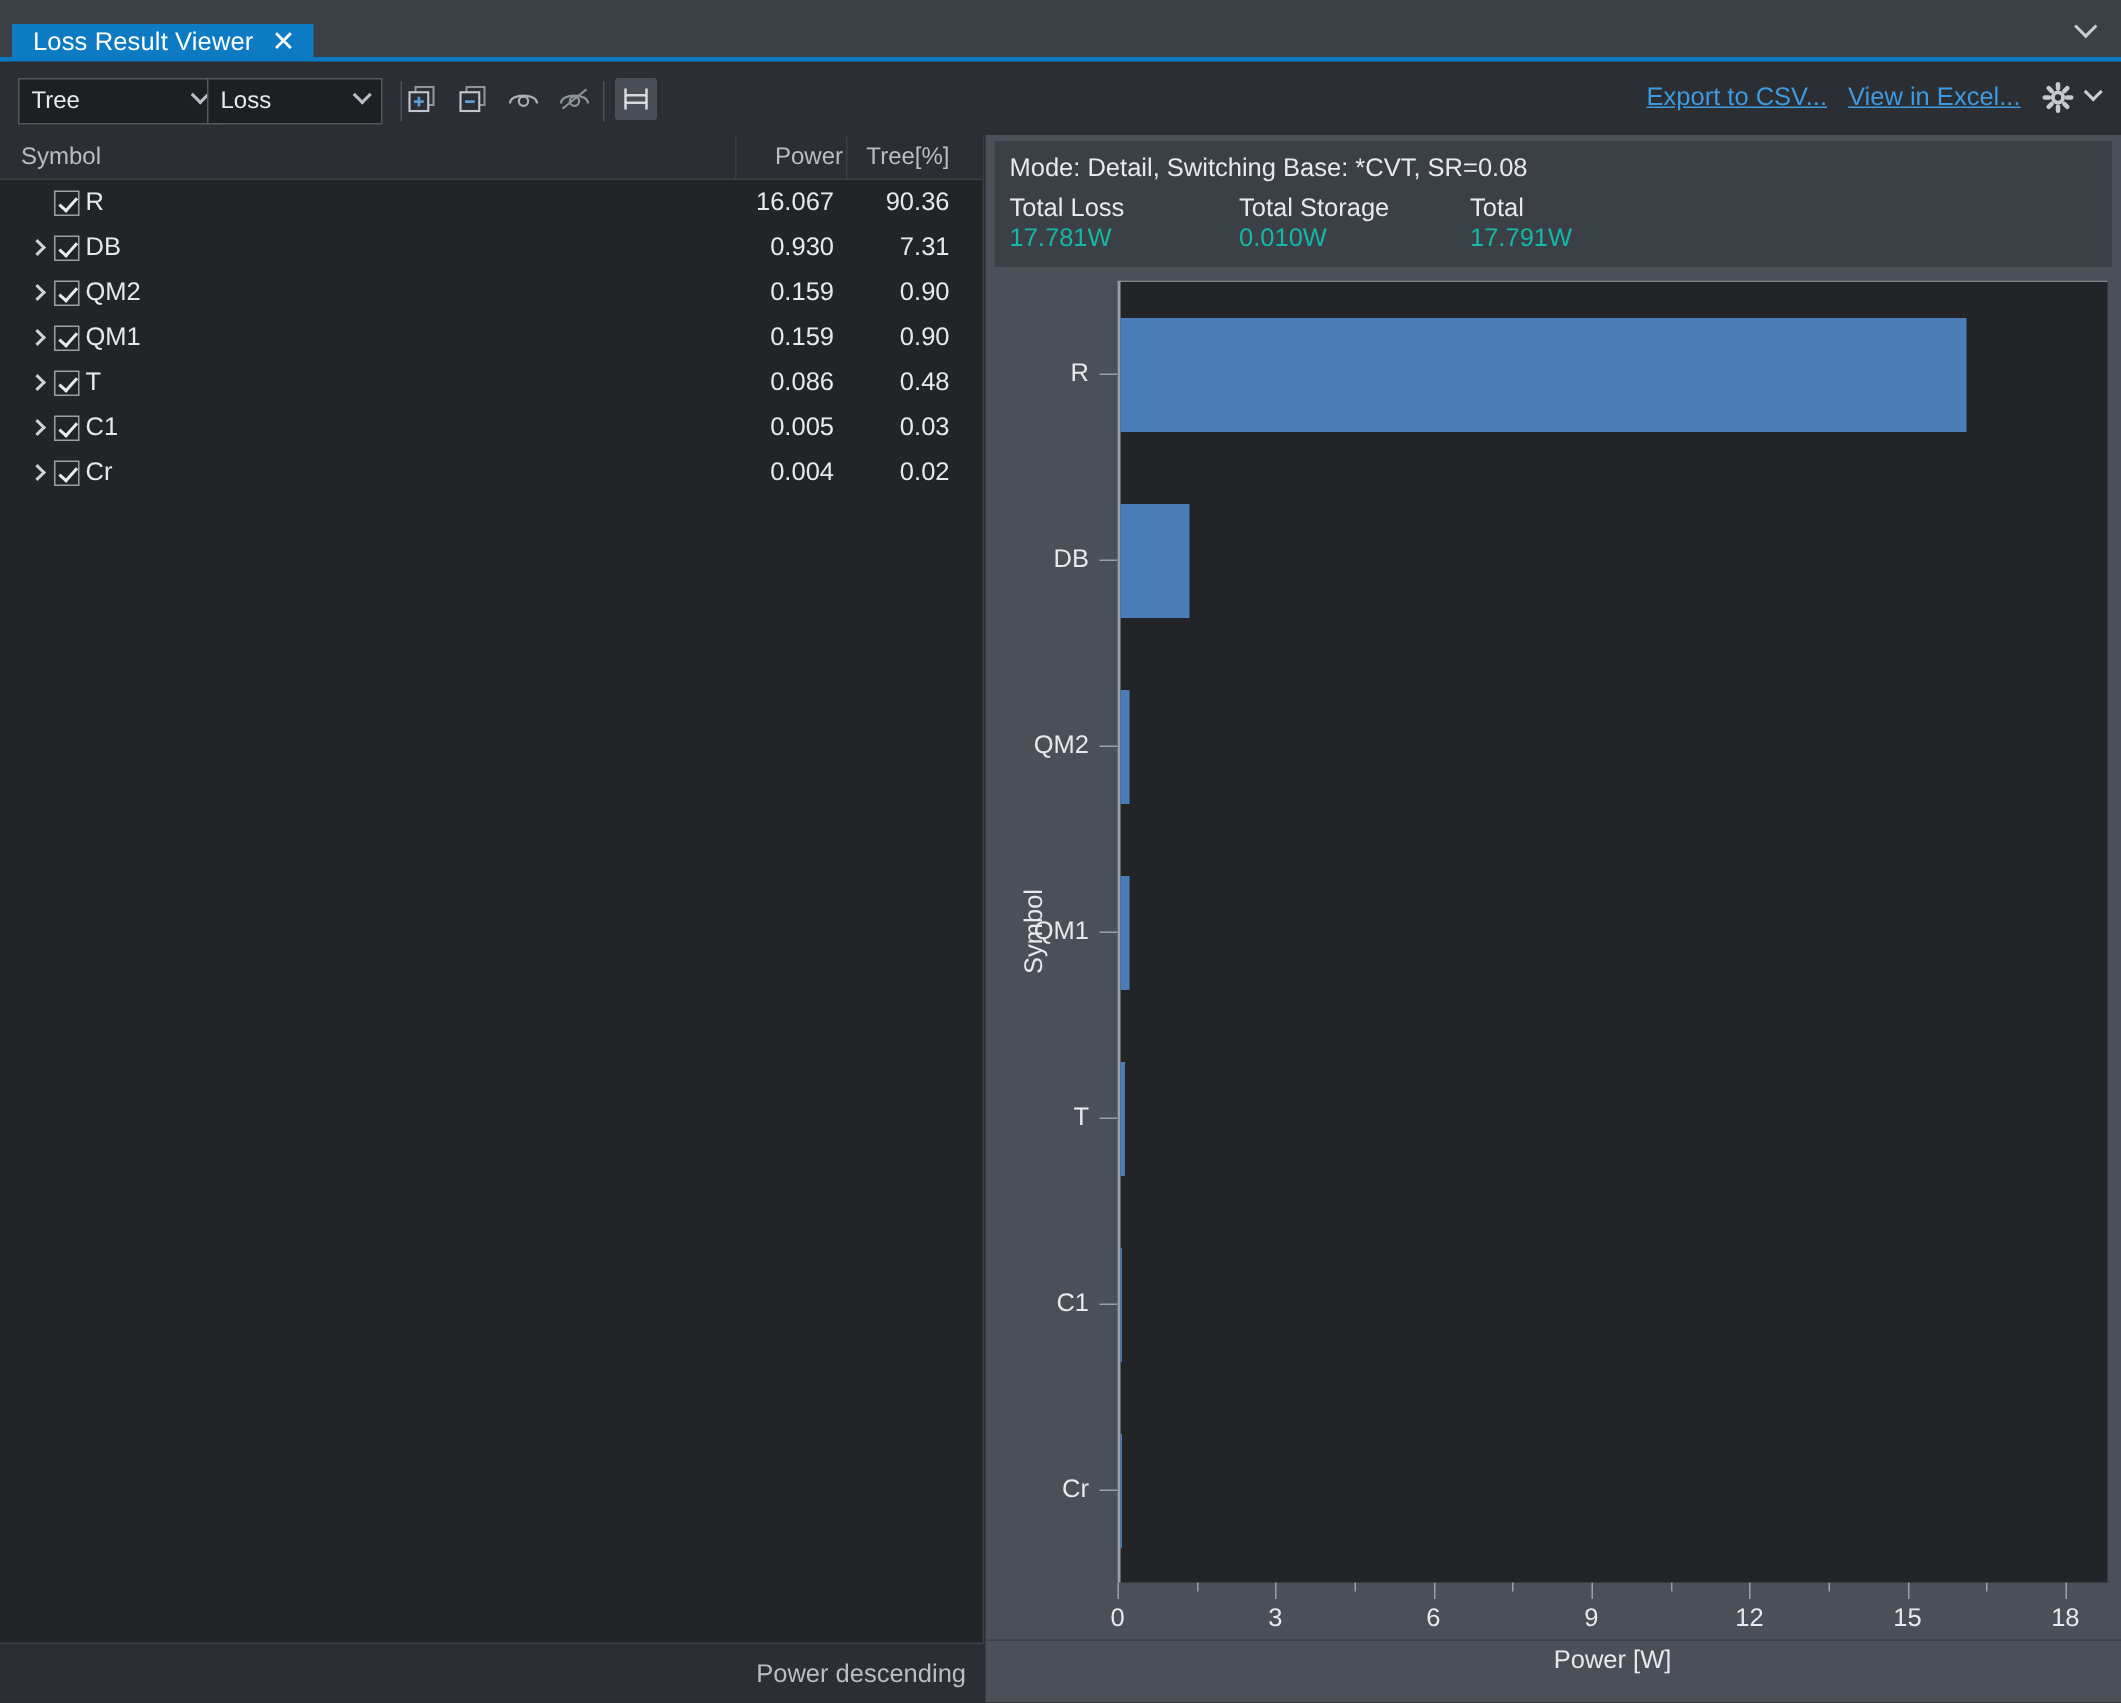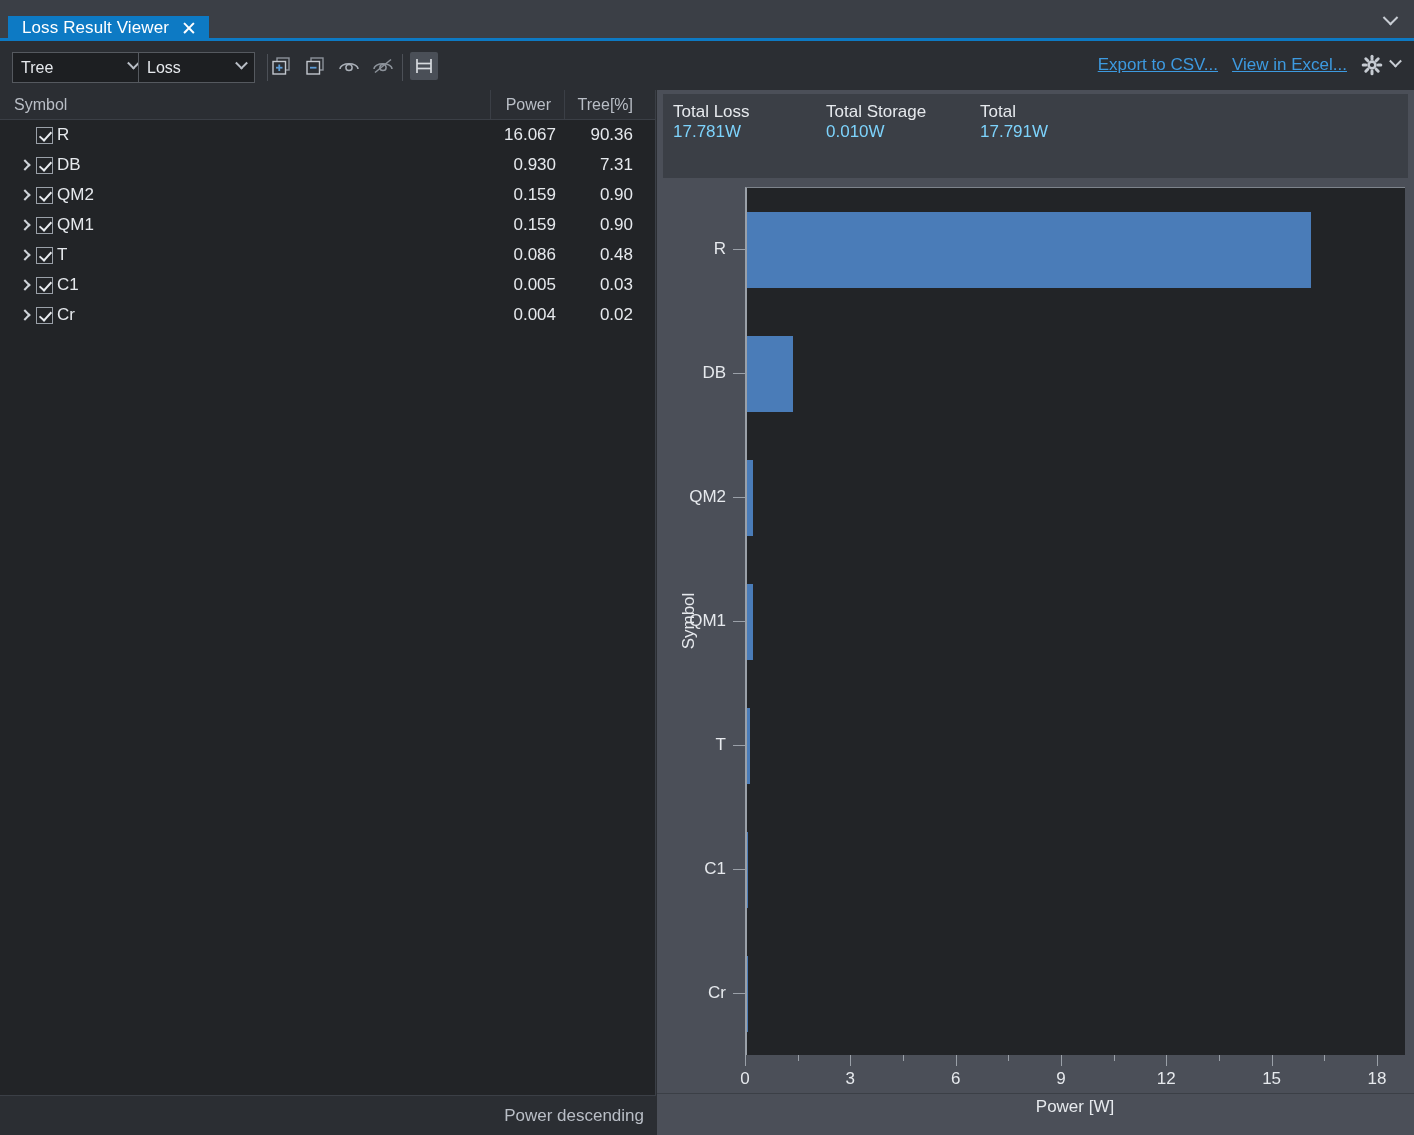--- a/index.html
+++ b/index.html
@@ -160,21 +160,21 @@
   }
   .th {
     color: #b9bec6;
     font-size: 16px;
     height: 30px;
     display: flex;
     align-items: center;
     cursor: pointer;
   }
   .th-symbol { width: 491px; padding-left: 14px; border-right: 1px solid #3b3f46; }
-  .th-power  { width: 74px;  justify-content: flex-end; padding-right: 13px; border-right: 1px solid #3b3f46; }
+  .th-power  { width: 74px;  justify-content: flex-end; padding-right: 2px; border-right: 1px solid #3b3f46; }
   .th-rate   { width: 82px;  justify-content: flex-end; padding-right: 14px; }
 
   .trow {
     display: flex;
     align-items: center;
     height: 30px;
     cursor: pointer;
   }
   .tc-symbol {
     width: 491px;
@@ -241,21 +241,21 @@
     width: 745px; height: 84px;
     background: #3b3f46;
     padding: 8px 0 0 10px;
   }
   .infoline1 { color: #e6e9ed; font-size: 17px; margin-bottom: 7px; }
   .inforow { display: flex; }
   .infocol { }
   .infocol.c1 { width: 153px; }
   .infocol.c2 { width: 154px; }
   .infohdr { color: #e6e9ed; font-size: 17px; margin-bottom: 4px; }
-  .infoval { color: #7dd3fc; font-size: 17px; }
+  .infoval { color: #14b8a6; font-size: 17px; }
 
   
   .plotwrap {
     position: absolute;
     left: 0; top: 97px;
     width: 757px; height: 948px;
   }
   .plotarea {
     position: absolute;
     left: 88px; top: 0px;
@@ -491,20 +491,21 @@
         </div>
       </div>
   </div>
 
   <div class="statusbar">
     <span class="status-text">Power descending</span>
   </div>
 
   <div class="chartpanel">
     <div class="infobox">
+      <div class="infoline1">Mode: Detail, Switching Base: *CVT, SR=0.08</div>
       <div class="inforow">
         <div class="infocol c1"><span class="infohdr">Total Loss</span></div>
         <div class="infocol c2"><span class="infohdr">Total Storage</span></div>
         <div class="infocol"><span class="infohdr">Total</span></div>
       </div>
       <div class="inforow">
         <div class="infocol c1"><span class="infoval">17.781W</span></div>
         <div class="infocol c2"><span class="infoval">0.010W</span></div>
         <div class="infocol"><span class="infoval">17.791W</span></div>
       </div>

